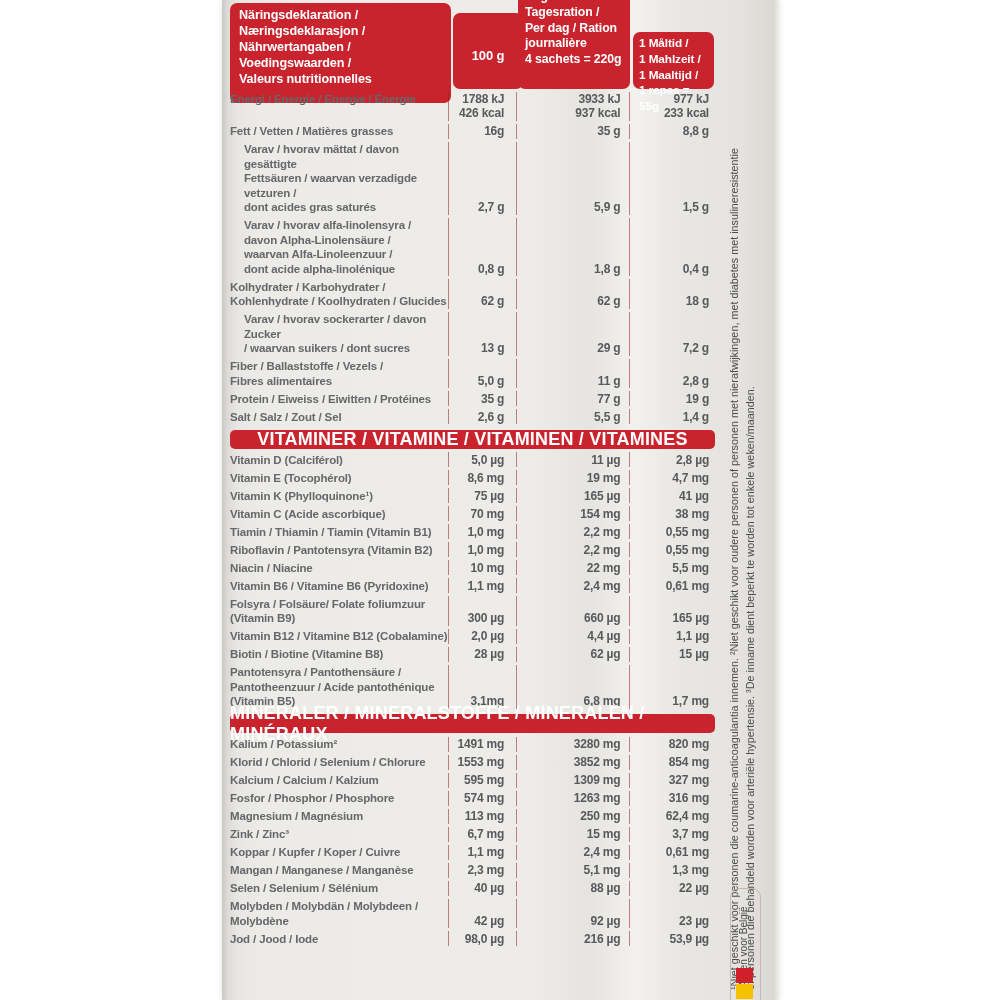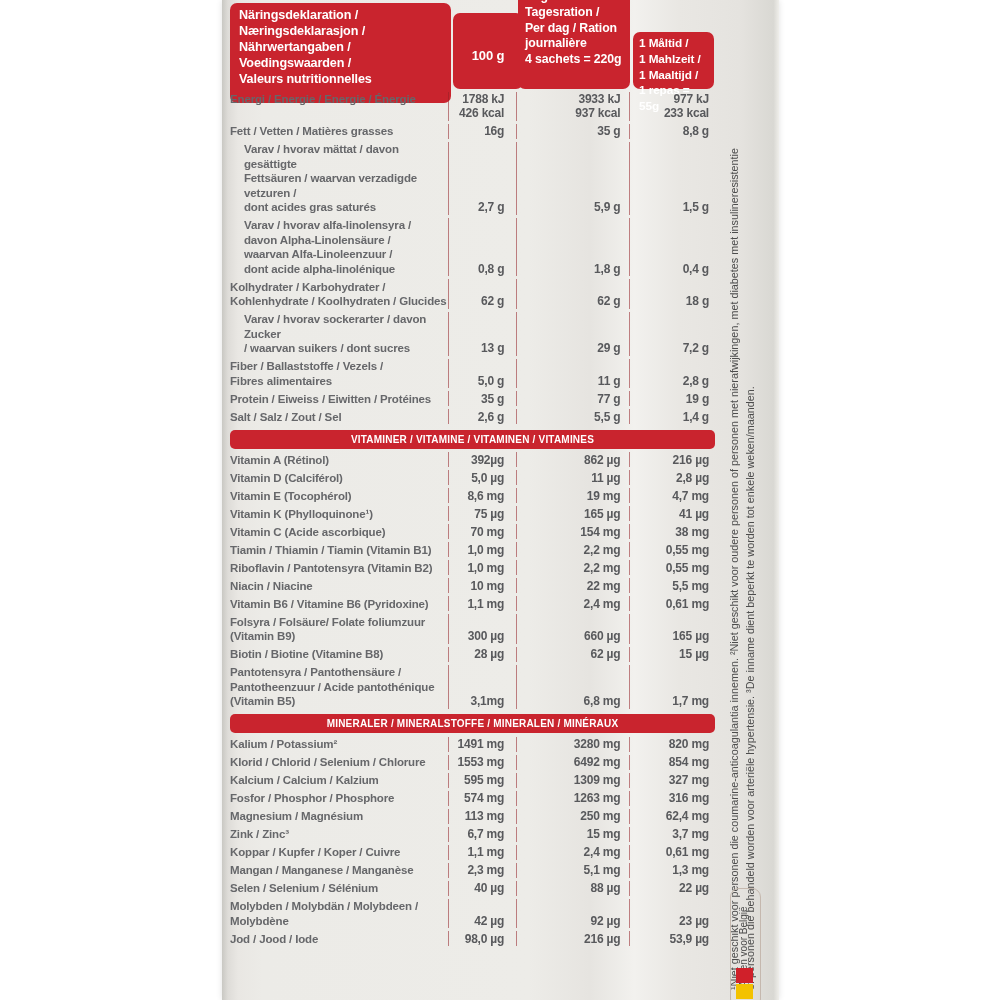--- a/index.html
+++ b/index.html
@@ -43,21 +43,21 @@
   .vcell{
     box-sizing:border-box;display:flex;align-items:flex-end;justify-content:flex-end;
     font-size:12px;line-height:14.5px;letter-spacing:-.2px;color:#58595c;
     border-left:1px solid rgba(148,32,38,.55);white-space:pre-line;text-align:right;
   }
   .v100{width:61px;padding-right:4px;}
   .vday{width:115px;padding-right:9px;margin-left:8px;}
   .vmeal{width:87px;padding-right:6px;}
   .secbar{
     background:#c9242e;color:#fff;height:19px;border-radius:5px;margin:4px 0 2px 0;
-    font-size:10px;font-weight:bold;letter-spacing:.2px;
+    font-size:18px;font-weight:bold;letter-spacing:.2px;
     display:flex;align-items:center;justify-content:center;
   }
   
   .footnotes{
     position:absolute;left:727px;top:1000px;width:985px;height:40px;
     transform-origin:0 0;transform:rotate(-90deg);
     font-size:10.8px;line-height:15.5px;color:#4c4c4c;letter-spacing:0;
     padding-left:10px;box-sizing:border-box;
   }
   .belgie-box{
@@ -156,26 +156,20 @@
         <div class="vcell vmeal">19 g</div>
       </div>
       <div class="trow">
         <div class="tlabel">Salt / Salz / Zout / Sel</div>
         <div class="vcell v100">2,6 g</div>
         <div class="vcell vday">5,5 g</div>
         <div class="vcell vmeal">1,4 g</div>
       </div>
       <div class="secbar">VITAMINER / VITAMINE / VITAMINEN / VITAMINES</div>
       <div class="trow">
-        <div class="tlabel">Vitamin A (Rétinol)</div>
-        <div class="vcell v100">392µg</div>
-        <div class="vcell vday">862 µg</div>
-        <div class="vcell vmeal">216 µg</div>
-      </div>
-      <div class="trow">
         <div class="tlabel">Vitamin D (Calciférol)</div>
         <div class="vcell v100">5,0 µg</div>
         <div class="vcell vday">11 µg</div>
         <div class="vcell vmeal">2,8 µg</div>
       </div>
       <div class="trow">
         <div class="tlabel">Vitamin E (Tocophérol)</div>
         <div class="vcell v100">8,6 mg</div>
         <div class="vcell vday">19 mg</div>
         <div class="vcell vmeal">4,7 mg</div>
@@ -215,20 +209,26 @@
         <div class="vcell v100">1,1 mg</div>
         <div class="vcell vday">2,4 mg</div>
         <div class="vcell vmeal">0,61 mg</div>
       </div>
       <div class="trow">
         <div class="tlabel">Folsyra / Folsäure/ Folate foliumzuur
 (Vitamin B9)</div>
         <div class="vcell v100">300 µg</div>
         <div class="vcell vday">660 µg</div>
         <div class="vcell vmeal">165 µg</div>
+      </div>
+      <div class="trow">
+        <div class="tlabel">Vitamin B12 / Vitamine B12 (Cobalamine)</div>
+        <div class="vcell v100">2,0 µg</div>
+        <div class="vcell vday">4,4 µg</div>
+        <div class="vcell vmeal">1,1 µg</div>
       </div>
       <div class="trow">
         <div class="tlabel">Biotin / Biotine (Vitamine B8)</div>
         <div class="vcell v100">28 µg</div>
         <div class="vcell vday">62 µg</div>
         <div class="vcell vmeal">15 µg</div>
       </div>
       <div class="trow">
         <div class="tlabel">Pantotensyra / Pantothensäure /
 Pantotheenzuur / Acide pantothénique
@@ -240,21 +240,21 @@
       <div class="secbar">MINERALER / MINERALSTOFFE / MINERALEN / MINÉRAUX</div>
       <div class="trow">
         <div class="tlabel">Kalium / Potassium²</div>
         <div class="vcell v100">1491 mg</div>
         <div class="vcell vday">3280 mg</div>
         <div class="vcell vmeal">820 mg</div>
       </div>
       <div class="trow">
         <div class="tlabel">Klorid / Chlorid / Selenium / Chlorure</div>
         <div class="vcell v100">1553 mg</div>
-        <div class="vcell vday">6492 mg</div>
+        <div class="vcell vday">3852 mg</div>
         <div class="vcell vmeal">854 mg</div>
       </div>
       <div class="trow">
         <div class="tlabel">Kalcium / Calcium / Kalzium</div>
         <div class="vcell v100">595 mg</div>
         <div class="vcell vday">1309 mg</div>
         <div class="vcell vmeal">327 mg</div>
       </div>
       <div class="trow">
         <div class="tlabel">Fosfor / Phosphor / Phosphore</div>

